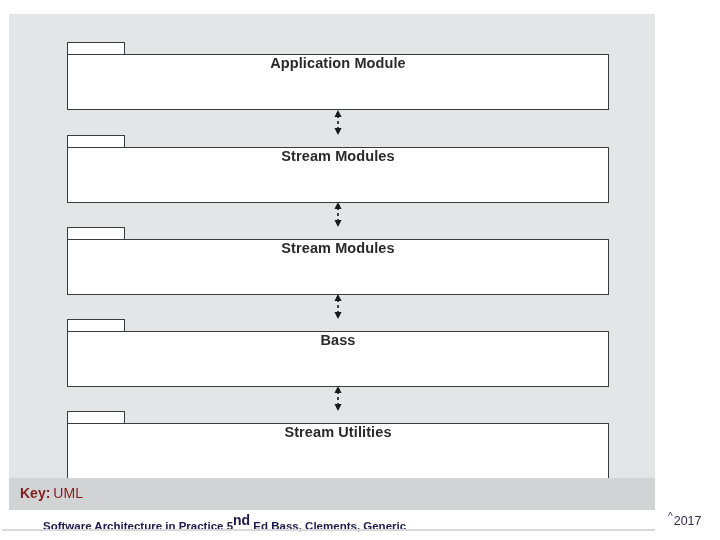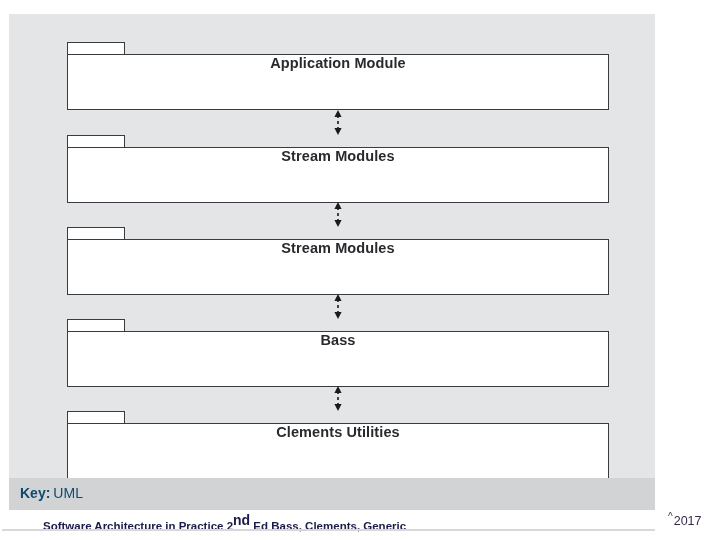--- a/index.html
+++ b/index.html
@@ -32,21 +32,21 @@
     top: 478px;
     width: 646px;
     height: 32px;
     background: #d2d3d5;
   }
   #key-band .key-text {
     position: absolute;
     left: 11px;
     top: 7px;
     font-size: 14px;
-    color: #0c4a6e;
+    color: #7f1d1d;
     white-space: nowrap;
   }
   #key-band .key-label {
     font-weight: bold;
   }
   #key-band .key-value {
     font-weight: normal;
     margin-left: 3px;
   }
 
@@ -206,31 +206,31 @@
     <svg width="14" height="25" viewBox="0 0 14 25" xmlns="http://www.w3.org/2000/svg">
       <line x1="7" y1="5" x2="7" y2="20" stroke="#1a1a1a" stroke-width="1.6" stroke-dasharray="3,3"></line>
       <polygon points="7,0 3.4,7 10.6,7" fill="#1a1a1a"></polygon>
       <polygon points="7,25 3.4,18 10.6,18" fill="#1a1a1a"></polygon>
     </svg>
   </div>
 
   <div class="uml-package" id="pkg-4">
     <div class="pkg-tab"></div>
     <div class="pkg-body">
-      <span class="pkg-label">Clements Utilities</span>
+      <span class="pkg-label">Stream Utilities</span>
     </div>
   </div>
 
 </div>
 
 <div id="key-band">
   <div class="key-text">
     <span class="key-label">Key:</span><span class="key-value">UML</span>
   </div>
 </div>
 
 <div id="footer-text">
-  <span>Software Architecture in Practice 2</span><span class="sup">nd</span><span> Ed  Bass, Clements, Generic</span>
+  <span>Software Architecture in Practice 5</span><span class="sup">nd</span><span> Ed  Bass, Clements, Generic</span>
 </div>
 <div id="footer-rule"></div>
 <div id="footer-year">
   <span class="year-mark">^</span><span>2017</span>
 </div>
 
 </body></html>

